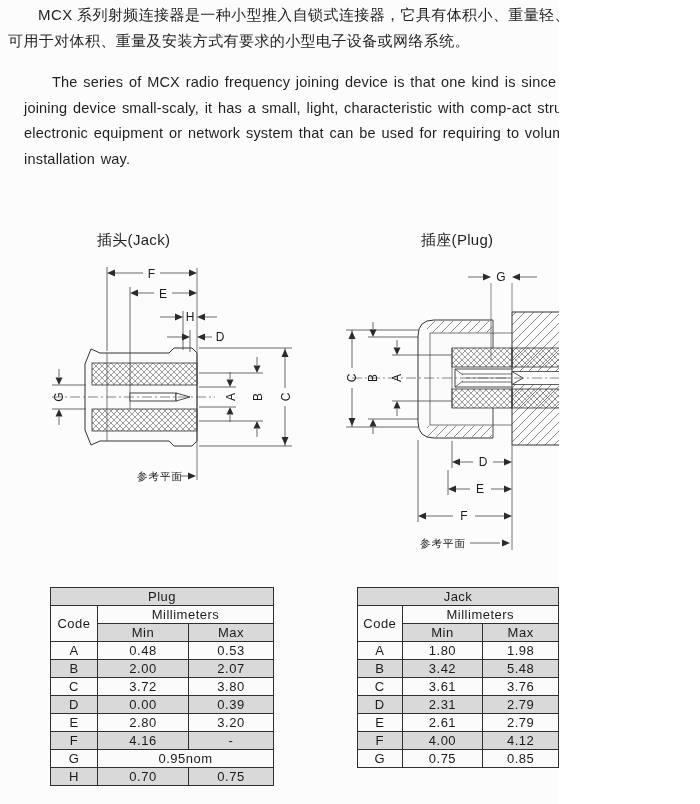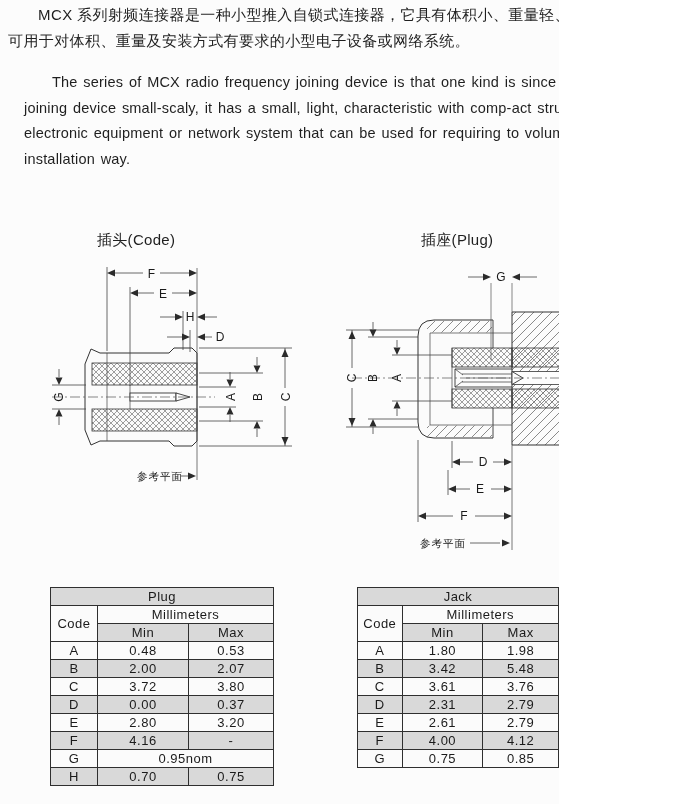--- a/index.html
+++ b/index.html
@@ -29,21 +29,21 @@
 </style>
 </head>
 <body>
 
 <div class="page">
 
   <p class="cn">MCX 系列射频连接器是一种小型推入自锁式连接器，它具有体积小、重量轻、结构紧凑的特点。可用于对体积、重量及安装方式有要求的小型电子设备或网络系统。</p>
   <p class="en">The series of MCX radio frequency joining device is that one kind is since pushed the lock type joining device small-scaly, it has a small, light, characteristic with comp-act structure. Small-scale electronic equipment or network system that can be used for requiring to volume, weight and installation way.</p>
 
 
-  <div class="dlabel plug-label">插头(Code)</div>
+  <div class="dlabel plug-label">插头(Jack)</div>
   <div class="dlabel jack-label">插座(Plug)</div>
 
   <svg class="plug-svg" width="290" height="250" viewBox="40 252 290 250" xmlns="http://www.w3.org/2000/svg">
     <defs>
       <pattern id="xh1" width="6" height="6" patternUnits="userSpaceOnUse">
         <path d="M0,6 L6,0 M0,0 L6,6" stroke="#606060" stroke-width="0.6" fill="none"></path>
       </pattern>
     </defs>
 
     <path d="M85,364 L91,349 L100,353 L169,353 L174,348 L192,348 L197,353 L197,441 L192,446 L174,446 L169,441 L100,441 L91,445 L85,430 Z" fill="#fbfbfb" stroke="#333" stroke-width="1"></path>
@@ -218,21 +218,21 @@
         <td>2.07</td>
       </tr>
       <tr>
         <td>C</td>
         <td>3.72</td>
         <td>3.80</td>
       </tr>
       <tr class="shade">
         <td>D</td>
         <td>0.00</td>
-        <td>0.37</td>
+        <td>0.39</td>
       </tr>
       <tr>
         <td>E</td>
         <td>2.80</td>
         <td>3.20</td>
       </tr>
       <tr class="shade">
         <td>F</td>
         <td>4.16</td>
         <td>-</td>

